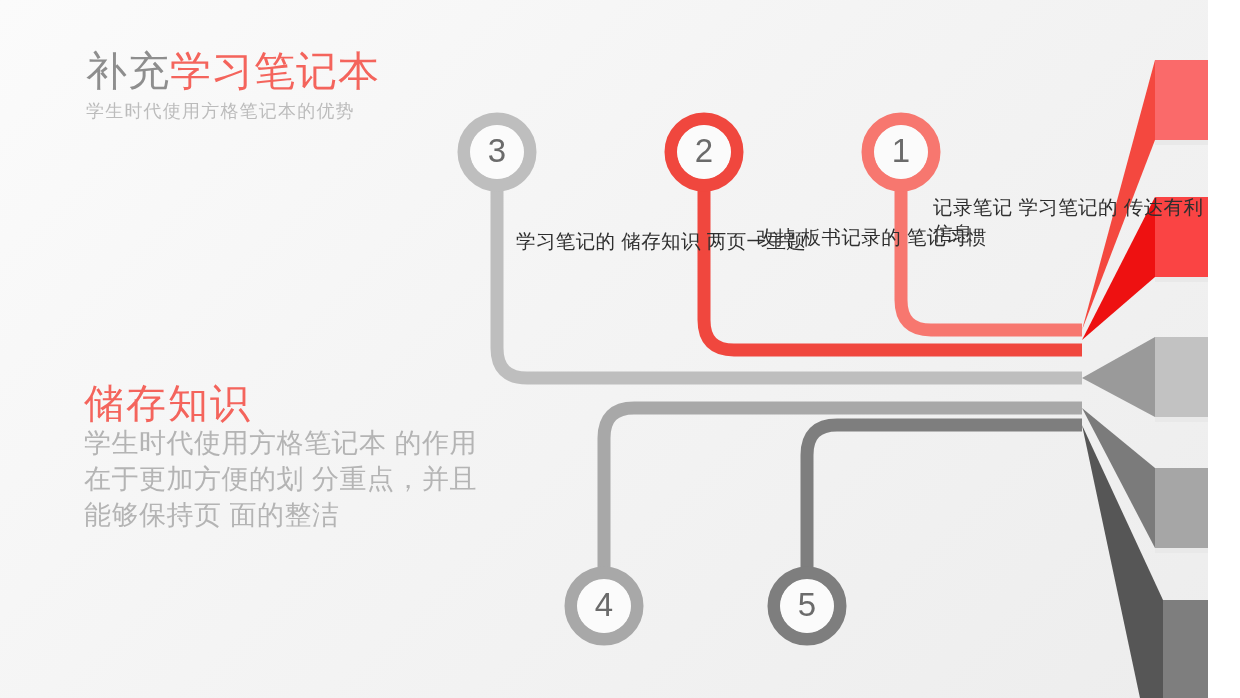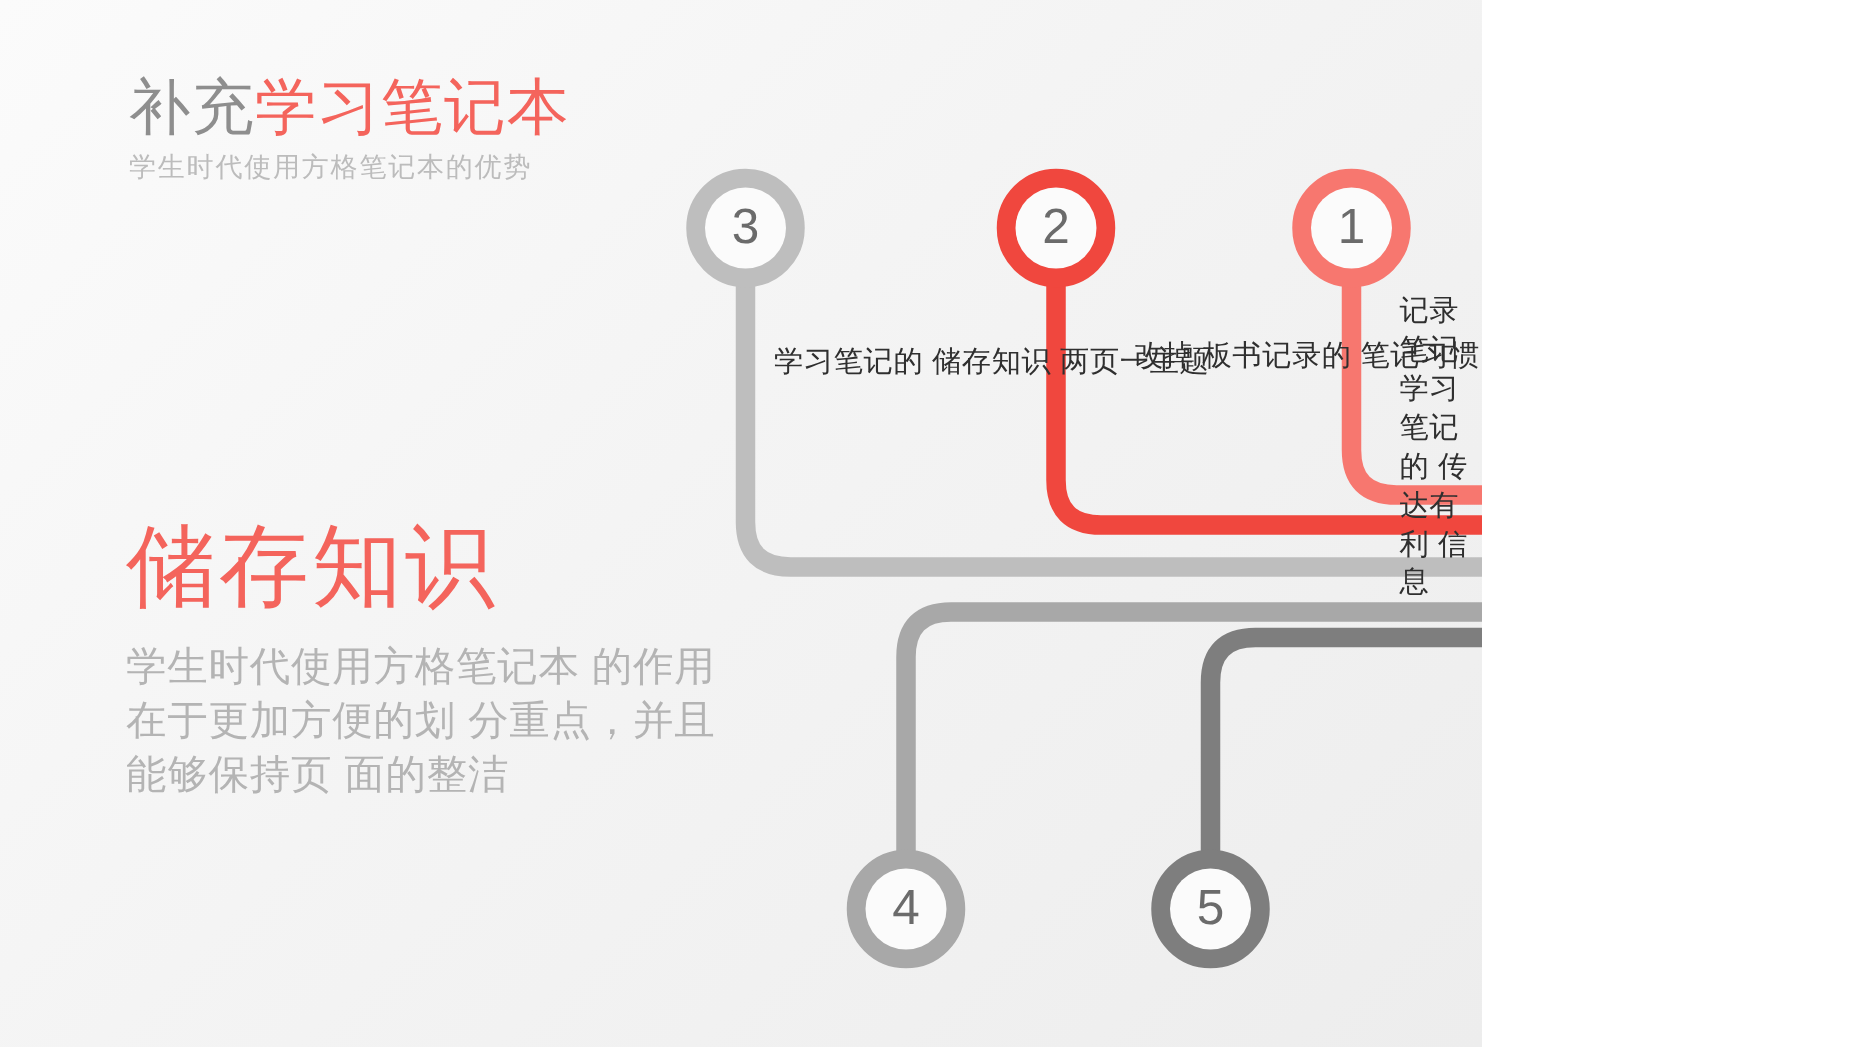--- a/index.html
+++ b/index.html
@@ -5,21 +5,21 @@
   html, body {
     margin: 0;
     padding: 0;
     background: #ffffff;
   }
   body {
     font-family: "Liberation Sans", "DejaVu Sans", sans-serif;
   }
   #slide {
     position: relative;
-    width: 988px;
+    width: 1208px;
     height: 698px;
     overflow: hidden;
     background: linear-gradient(135deg, #fbfbfb 0%, #f4f4f4 45%, #ededed 100%);
   }
   #vector-layer {
     position: absolute;
     left: 0; top: 0;
     width: 1240px;
     height: 698px;
   }
@@ -39,29 +39,30 @@
     margin-top: 4px;
     font-size: 18px;
     color: #bcbcbc;
     letter-spacing: 1.2px;
     white-space: nowrap;
   }
 
   
   #lead-block { position: absolute; left: 84px; top: 345px; width: 400px; }
   #lead-title {
-    font-size: 60px;
+    font-size: 40px;
     color: #f4645c;
     font-weight: 400;
     letter-spacing: 2px;
     line-height: 1.1;
     white-space: nowrap;
+    margin-top: 36px;
   }
   #lead-body {
-    margin-top: 16px;
+    margin-top: 1px;
     font-size: 27px;
     color: #b4b4b4;
     line-height: 1.33;
     letter-spacing: 0.5px;
   }
 
   
   .node-caption {
     position: absolute;
     font-size: 19.5px;

